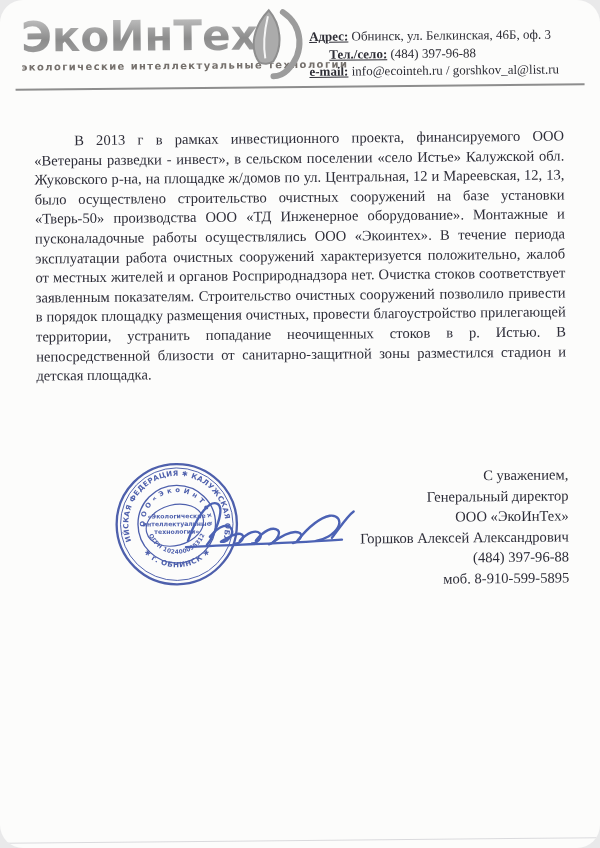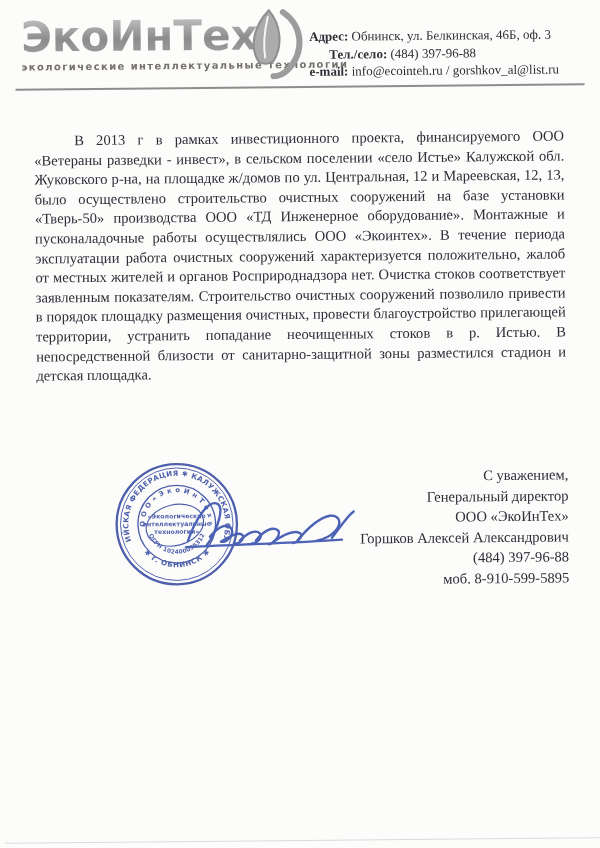--- a/index.html
+++ b/index.html
@@ -1,41 +1,42 @@
 <!DOCTYPE html>
 <html><head>
 <meta charset="utf-8">
 <style>
   * { margin:0; padding:0; box-sizing:border-box; }
   html,body { width:600px; height:848px; }
   body { background:#e9e9ea; font-family:"Liberation Serif", serif; }
   .sheet {
     position:relative; width:600px; height:848px; overflow:hidden;
     background:#fcfcfb;
+    border-radius:23px;
   }
   .scan { position:absolute; inset:0; transform:rotate(-0.55deg); transform-origin:50% 40%; }
 
   
   .letterhead { position:absolute; top:12px; left:24px; right:12px; display:flex; justify-content:space-between; }
   .logo { width:280px; position:relative; }
   .logo-text {
     font-family:"DejaVu Sans", sans-serif; font-weight:bold; font-size:42px; line-height:46px;
     letter-spacing:0px; color:#9a9a9a;
     background:linear-gradient(180deg,#cacaca 0%,#8c8c8c 55%,#a3a3a3 100%);
     -webkit-background-clip:text; background-clip:text; -webkit-text-fill-color:transparent;
     text-shadow:none;
   }
   .logo-tagline {
     font-family:"DejaVu Sans", sans-serif; font-weight:bold; font-size:10px; letter-spacing:1.4px;
     color:#75706c; margin-top:1px; white-space:nowrap;
   }
   .leaf-wrap { position:absolute; left:218px; top:-6px; width:72px; height:78px; }
 
   .contacts { width:276px; margin-top:16px; font-size:13px; line-height:17.5px; color:#2e2e36; }
-  .contacts .lbl { font-weight:bold; }
+  .contacts .lbl { font-weight:bold; text-decoration:underline; }
   .contact-line2 { padding-left:20px; }
 
   .divider { position:absolute; top:86px; left:18px; right:13px; height:2px; background:#8d8d8d; }
 
   
   .body-par {
     position:absolute; top:129px; left:36px; width:530px;
     font-size:14.6px; line-height:19.6px; color:#2d2d38;
     text-align:justify; text-indent:40px;
   }

